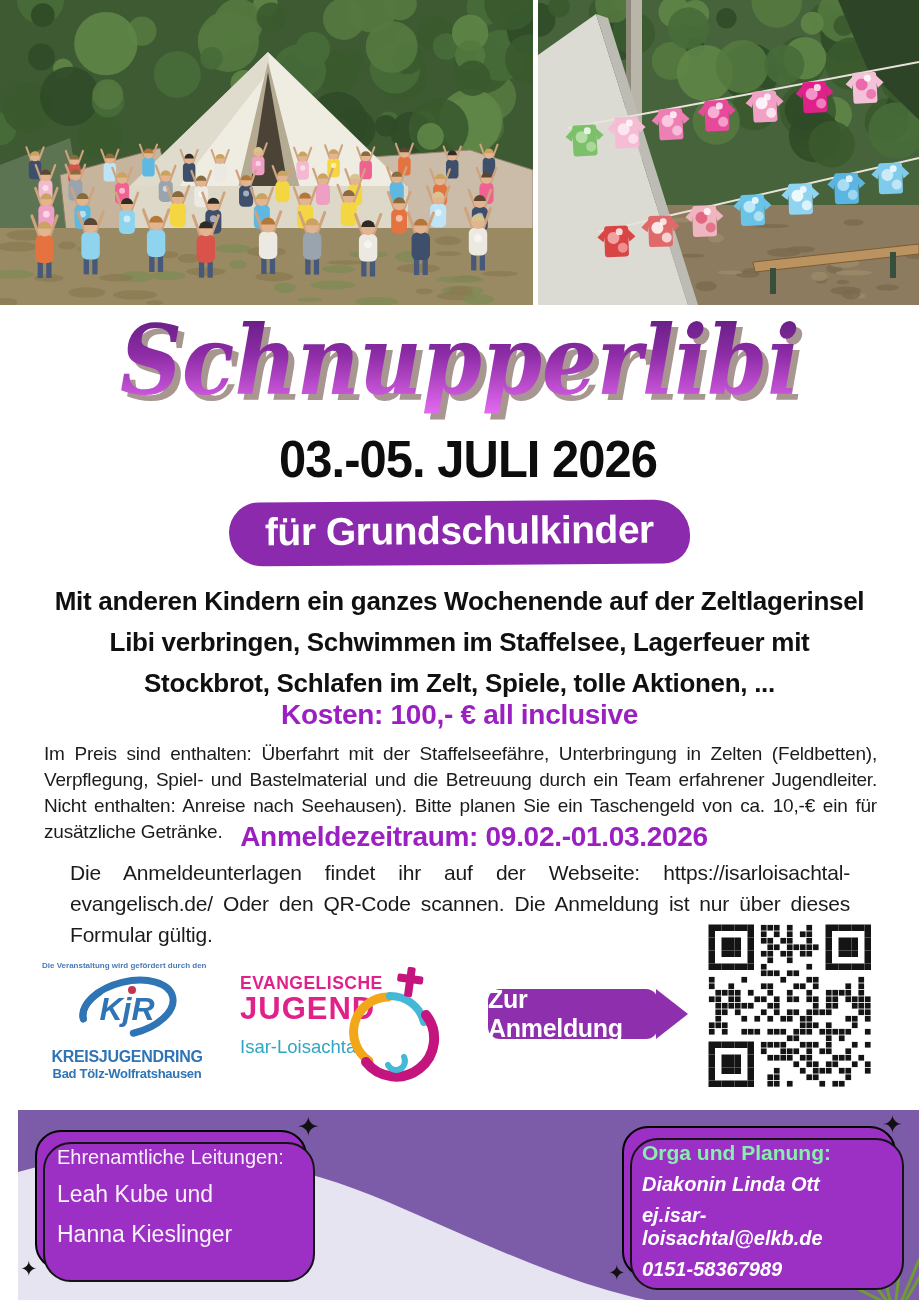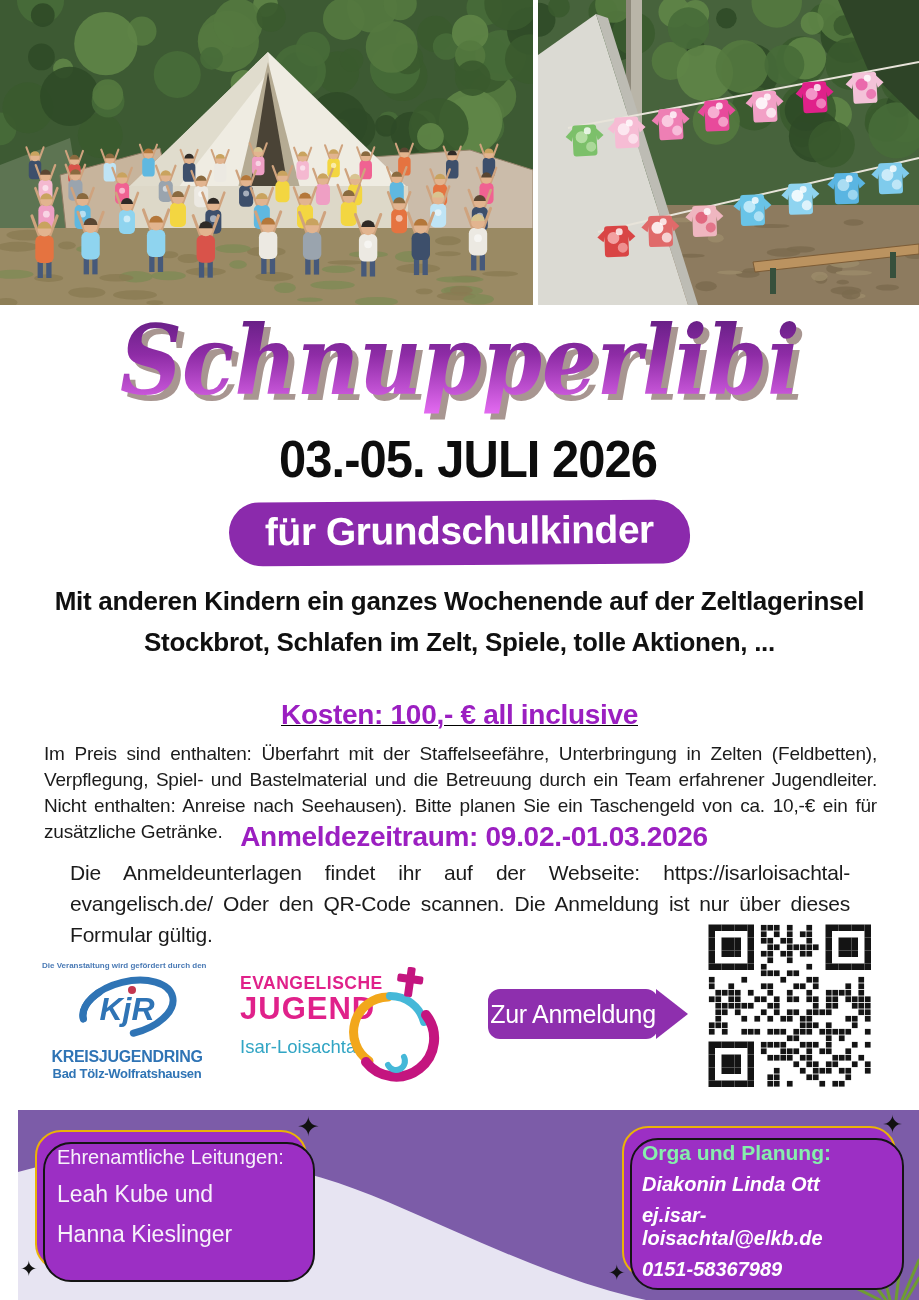--- a/index.html
+++ b/index.html
@@ -19,21 +19,21 @@
 
   .badge-row { height:80px; display:flex; align-items:center; justify-content:center; }
   .badge { background:#8b2aac; color:#fff; font-weight:700; font-size:39px;
            padding:8px 36px 12px 36px; border-radius:34px 40px 30px 38px;
            transform:rotate(-0.4deg); letter-spacing:-0.5px; }
 
   
   .intro { height:126px; text-align:center; padding-top:8px; }
   .intro div { font-size:26px; font-weight:700; color:#101010; line-height:41px; letter-spacing:-0.3px; }
 
-  .cost-row { height:36px; text-align:center;text-decoration:underline; }
+  .cost-row { height:36px; text-align:center; }
   .purple-heading { font-size:28px; font-weight:700; color:#9b1fc1; letter-spacing:-0.3px; }
 
   .details { height:82px; padding:6px 42px 0 44px; }
   .details p { font-size:19px; color:#1b1b1b; line-height:26px; text-align:justify; letter-spacing:-0.2px; }
 
   .period-row { height:38px; text-align:center; padding-top:4px;margin-left:29px; }
 
   
   .lower { position:relative; height:255px; }
   .regtext { position:absolute; left:70px; top:2px; width:600px; }
@@ -42,30 +42,30 @@
 
   .sponsor-block { position:absolute; left:42px; top:106px; width:170px; text-align:center; }
   .sponsor-note { font-size:8px; color:#4a7ab5; font-weight:700; margin-bottom:2px; text-align:left; }
   .kjr-name1 { font-size:16px; font-weight:700; color:#2f74b5; letter-spacing:-0.3px; }
   .kjr-name2 { font-size:13px; font-weight:700; color:#2f74b5; letter-spacing:-0.3px; }
 
   .ej-block { position:absolute; left:238px; top:112px; }
 
   .cta { position:absolute; left:488px; top:134px; width:170px; height:50px; background:#8e2fae;
          border-radius:12px; display:flex; align-items:center; justify-content:center; cursor:pointer; }
-  .cta span { color:#fff; font-weight:400; font-size:25px; letter-spacing:-0.3px; }
+  .cta span { color:#fff; font-weight:700; font-size:25px; letter-spacing:-0.3px; }
   .cta::after { content:""; position:absolute; right:-30px; top:50%; transform:translateY(-50%);
                 border-left:32px solid #8e2fae; border-top:25px solid transparent; border-bottom:25px solid transparent; }
 
   .qr { position:absolute; left:703px; top:64px; width:174px; height:174px; background:#fff; }
 
   
   .footer { position:absolute; left:0; bottom:0; width:919px; height:190px; }
   .footer-band { position:absolute; left:18px; top:0; right:0; bottom:0; }
-  .card { position:absolute; background:#9c2fc4; border:2px solid #eab308; border-radius:26px; z-index:2; }
+  .card { position:absolute; background:#9c2fc4; border:2px solid #000000; border-radius:26px; z-index:2; }
   .card::after { content:""; position:absolute; left:6px; top:10px; width:100%; height:100%;
                  background:#9c2fc4; border:2px solid #141414; border-radius:28px; z-index:-1; }
   .card-left { left:35px; top:20px; width:272px; height:140px; padding:14px 20px; }
   .card-left .card-title { color:#f7f1fa; font-size:20px; margin-bottom:12px; }
   .card-left .card-line { color:#f7f1fa; font-size:23px; margin-bottom:13px; }
   .card-right { left:622px; top:16px; width:274px; height:152px; padding:13px 18px; }
   .card-right .card-title { color:#86efac; font-size:21px; font-weight:700; margin-bottom:8px; }
   .card-right .card-line { color:#fff; font-size:20px; font-weight:700; margin-bottom:8px;font-style:italic; }
   .sparkle { position:absolute; color:#111; z-index:3; line-height:1; }
 </style>
@@ -687,20 +687,21 @@
   <div class="date-row">
     <span class="date-text">03.-05. JULI 2026</span>
   </div>
 
   <div class="badge-row">
     <span class="badge">für Grundschulkinder</span>
   </div>
 
   <div class="intro">
     <div>Mit anderen Kindern ein ganzes Wochenende auf der Zeltlagerinsel</div>
+    <div>Libi verbringen, Schwimmen im Staffelsee,  Lagerfeuer mit</div>
     <div>Stockbrot, Schlafen im Zelt, Spiele, tolle Aktionen, ...</div>
   </div>
 
   <div class="cost-row">
     <span class="purple-heading">Kosten: 100,- € all inclusive</span>
   </div>
 
   <div class="details">
     <p>Im Preis sind enthalten: Überfahrt mit der Staffelseefähre, Unterbringung in Zelten (Feldbetten), Verpflegung, Spiel- und Bastelmaterial und die Betreuung durch ein Team erfahrener Jugendleiter. Nicht enthalten: Anreise nach Seehausen). Bitte planen Sie ein Taschengeld von ca. 10,-€ ein für zusätzliche Getränke.</p>
   </div>

